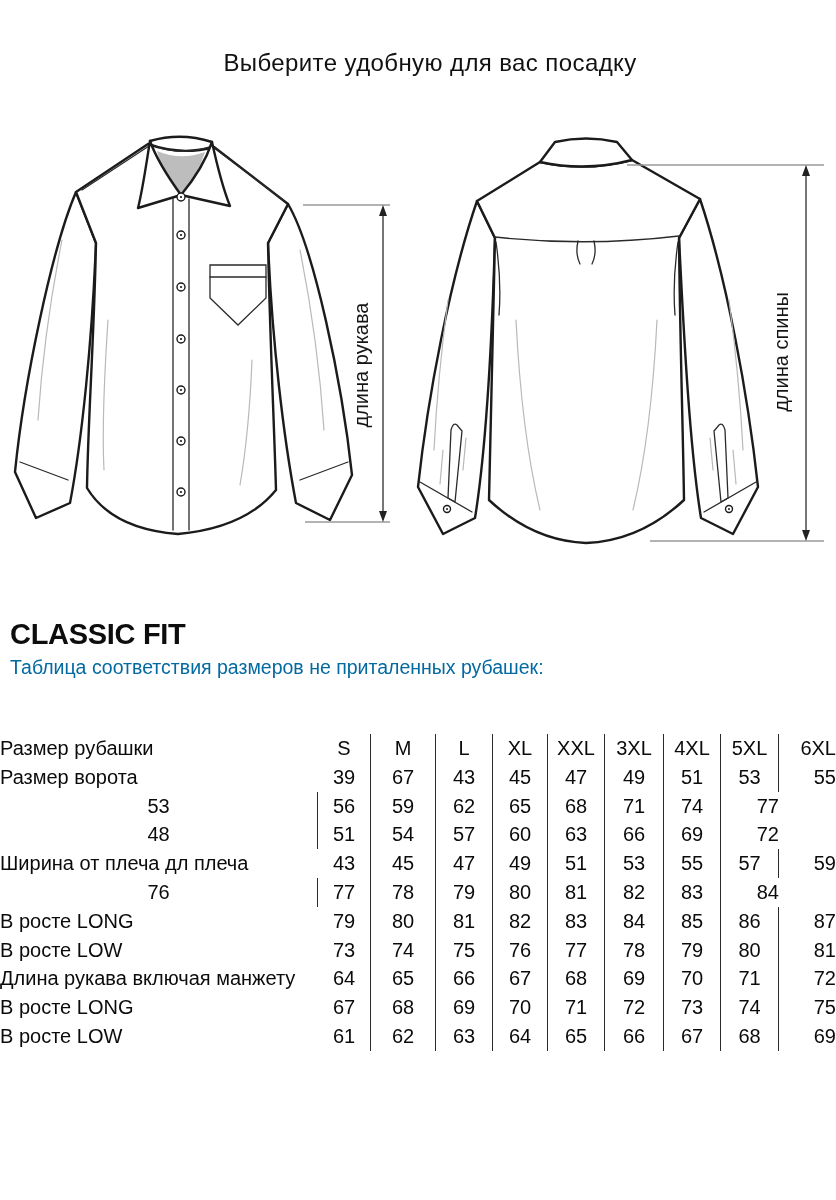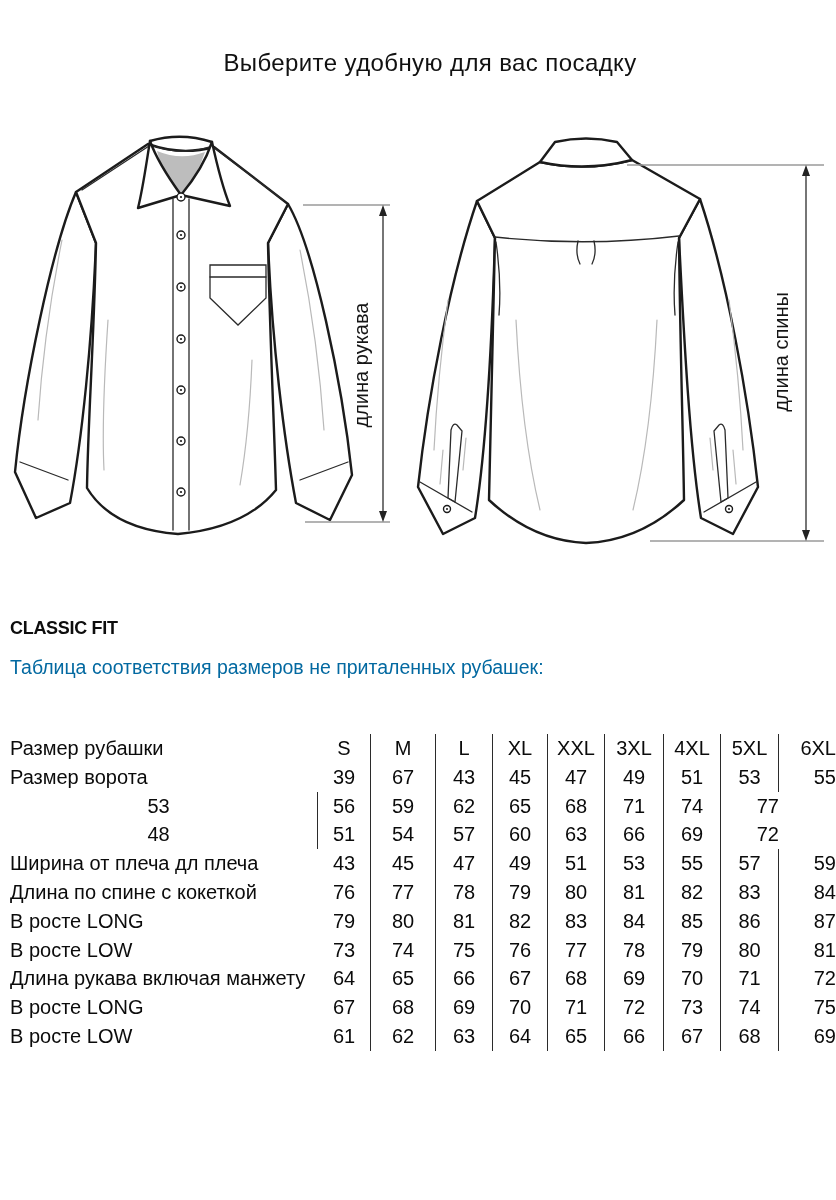--- a/index.html
+++ b/index.html
@@ -19,21 +19,21 @@
     letter-spacing:.4px;
     color:#111;
     padding-left:12px;
   }
   .drawing{
     position:absolute;top:120px;left:0;
     width:836px;height:460px;
   }
   .fit-heading{
     position:absolute;left:10px;top:618px;
-    font-size:18px;font-weight:700;
+    font-size:29px;font-weight:700;
     letter-spacing:-0.3px;
     color:#0d0d0d;
     text-align:right;
   }
   .fit-subtitle{
     position:absolute;left:10px;top:656px;
     font-size:19.5px;
     color:#0369a1;
   }
   .size-table{
@@ -45,21 +45,21 @@
     grid-template-columns:318px 53px 65px 57px 55px 57px 59px 57px 58px 57px;
     height:28.8px;
   }
   .t-cell{
     font-size:20px;
     line-height:28.8px;
     white-space:nowrap;
     overflow:hidden;
     color:#0b0b0b;
   }
-  .t-label{padding-left:10px;text-align:left;}
+  .t-label{text-align:left;}
   .t-num{text-align:center;border-right:1px solid #2b2b2b;}
   .t-num.last{border-right:none;text-align:right;}
 
   
   .bold-line{fill:#ffffff;stroke:#1b1b1b;stroke-width:2.4;stroke-linejoin:round;stroke-linecap:round;}
   .thin-line{fill:none;stroke:#2a2a2a;stroke-width:1.3;stroke-linecap:round;}
   .crease{fill:none;stroke:#b9b9b9;stroke-width:1.2;stroke-linecap:round;}
   .tickline{stroke:#9a9a9a;stroke-width:1.6;}
   .arrowline{stroke:#3c3c3c;stroke-width:1.4;}
   .arrowhead{fill:#222;}
@@ -231,21 +231,20 @@
         <div class="t-cell t-num">45</div>
         <div class="t-cell t-num">47</div>
         <div class="t-cell t-num">49</div>
         <div class="t-cell t-num">51</div>
         <div class="t-cell t-num">53</div>
         <div class="t-cell t-num">55</div>
         <div class="t-cell t-num">57</div>
         <div class="t-cell t-num last">59</div>
       </div>
       <div class="t-row">
-        <div class="t-cell t-label">Длина по спине с кокеткой</div>
         <div class="t-cell t-num">76</div>
         <div class="t-cell t-num">77</div>
         <div class="t-cell t-num">78</div>
         <div class="t-cell t-num">79</div>
         <div class="t-cell t-num">80</div>
         <div class="t-cell t-num">81</div>
         <div class="t-cell t-num">82</div>
         <div class="t-cell t-num">83</div>
         <div class="t-cell t-num last">84</div>
       </div>

